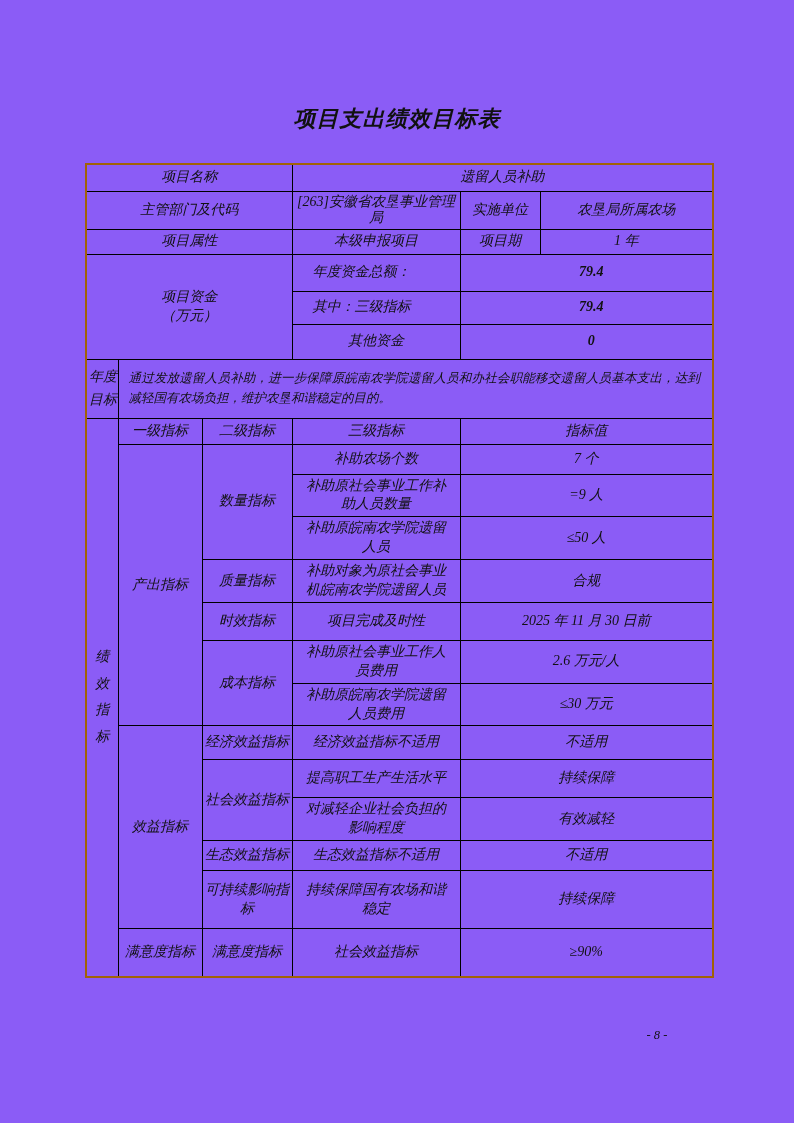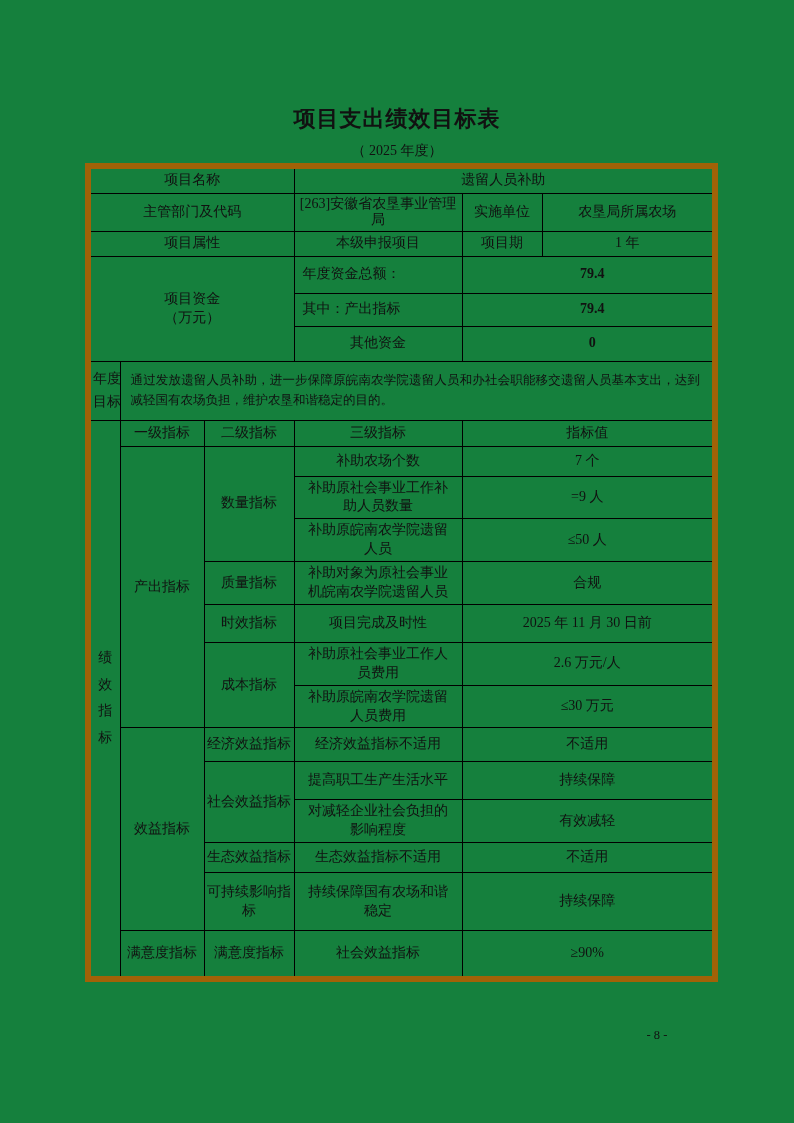--- a/index.html
+++ b/index.html
@@ -1,70 +1,70 @@
 <!DOCTYPE html>
 <html><head>
 <meta charset="utf-8">
 <style>
   html,body { margin:0; padding:0; background:#888; }
   .page {
     position:relative;
     width:794px; height:1123px;
     margin:0 auto;
-    background:#15803d;
+    background:#8b5cf6;
     font-family:"Liberation Serif", serif;
     color:#111111;
     overflow:hidden;
+    font-style:italic;
   }
   .doc-title {
     position:absolute; top:104px; left:0; width:100%;
     text-align:center;
     font-family:"Liberation Sans", sans-serif;
     font-weight:bold; font-size:22px; letter-spacing:1px;
   }
   .doc-subtitle {
     position:absolute; top:142px; left:0; width:100%;
     text-align:center; font-size:14px;
   }
   table.main {
     position:absolute; left:85px; top:163px;
     width:627px;
     border-collapse:collapse; table-layout:fixed;
-    border:6px solid #a16207;
+    border:2px solid #a16207;
     font-size:14px;
   }
   td {
     border:1px solid #000;
     text-align:center; vertical-align:middle;
     padding:2px 2px; line-height:1.35;
     overflow:hidden;
     word-break:break-all;
   }
   td.l3 { padding:2px 11px; }
-  td.left { text-align:left; padding-left:8px; }
+  td.left { text-align:left; padding-left:20px; }
   td.bold { font-weight:bold;padding-left:12px; }
   td.twoLine { line-height:1.18; }
   .vtext { width:1em; margin:0 auto; word-break:break-all; line-height:1.9; }
   .goal-label { width:2em; margin:0 auto; word-break:break-all; line-height:1.6; }
   td.goal-text {
     text-align:justify; font-size:12.5px;
     padding:4px 12px 4px 10px; line-height:1.55;
   }
   .page-number {
     position:absolute; top:1028px; left:612px; width:90px;
     text-align:center; font-size:12.5px;
   }
 </style>
 </head>
 <body>
 
 <div class="page">
 
   <div class="doc-title">项目支出绩效目标表</div>
-  <div class="doc-subtitle">（  2025  年度）</div>
 
   <table class="main">
     <colgroup>
       <col style="width:32px">
         <col style="width:84px">
         <col style="width:90px">
       <col style="width:168px">
         <col style="width:80px">
         <col style="width:173px">
     </colgroup>
@@ -91,21 +91,21 @@
 
     <tr style="height:37px">
       <td colspan="3" rowspan="3">
         <div>项目资金</div>
         <div>（万元）</div>
       </td>
       <td class="left">年度资金总额：</td>
       <td colspan="2" class="bold">79.4</td>
     </tr>
     <tr style="height:33px">
-      <td class="left">其中：产出指标</td>
+      <td class="left">其中：三级指标</td>
       <td colspan="2" class="bold">79.4</td>
     </tr>
     <tr style="height:35px">
       <td>其他资金</td>
       <td colspan="2" class="bold">0</td>
     </tr>
 
     <tr style="height:59px">
       <td>
         <div class="goal-label">年度目标</div>

